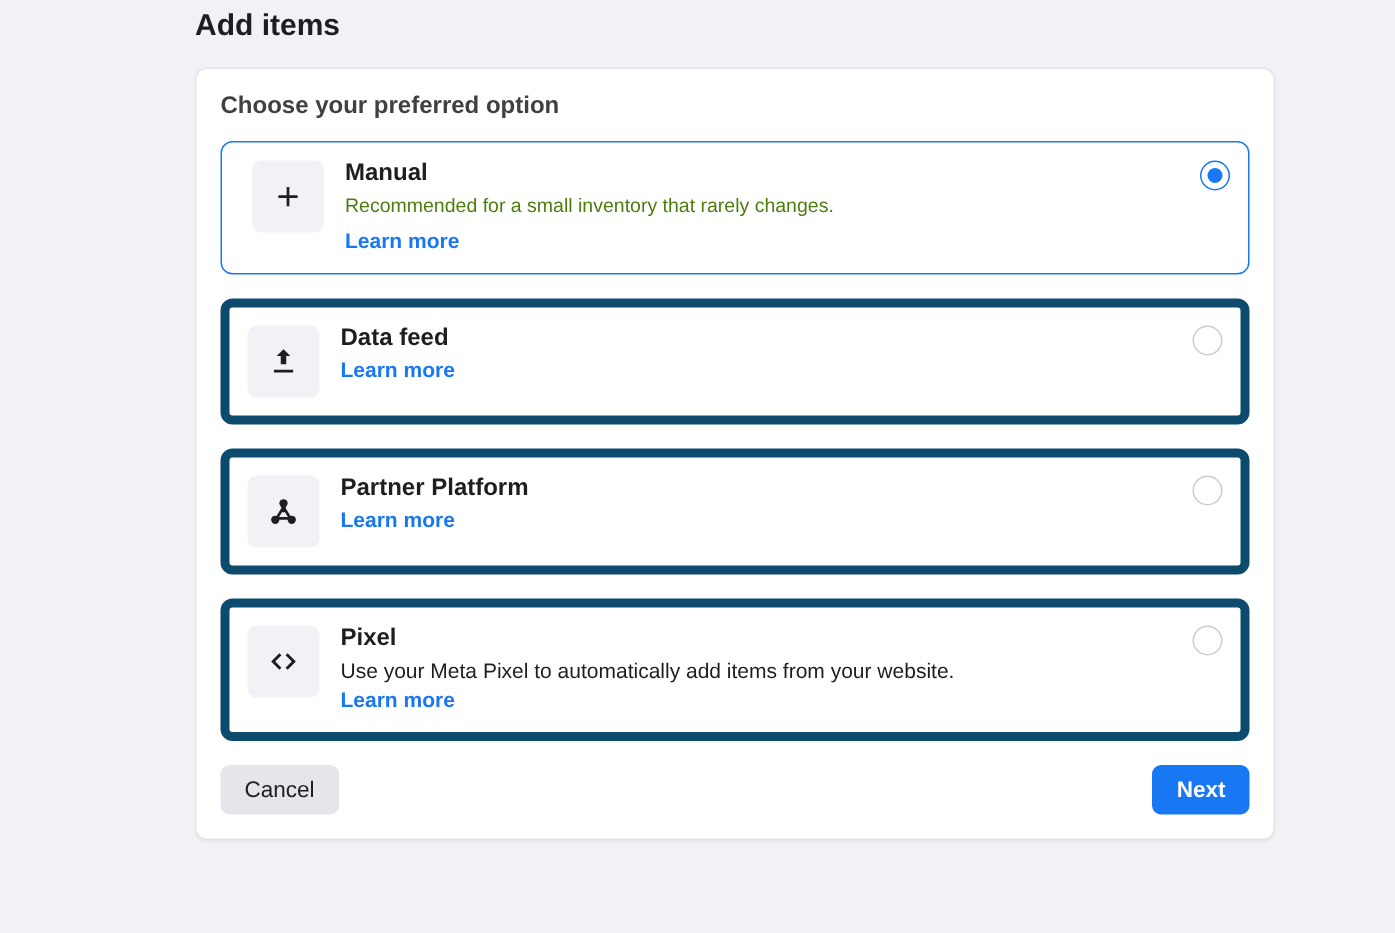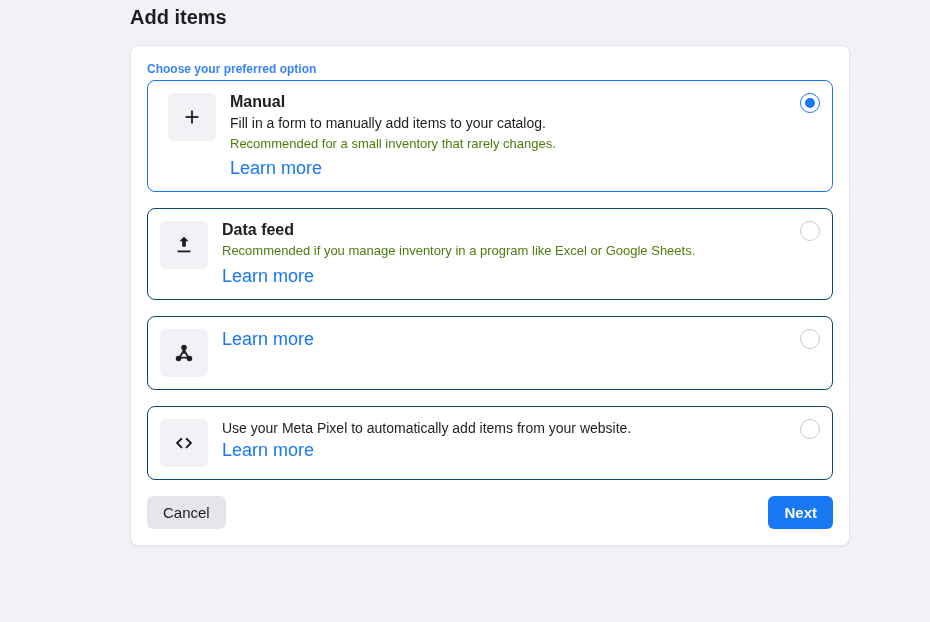--- a/index.html
+++ b/index.html
@@ -22,27 +22,27 @@
     }
     .card {
       background: #fff;
       border: 1px solid #e4e6eb;
       border-radius: 8px;
       margin: 0 80px 0 130px;
       padding: 16px 16px 16px 16px;
       box-shadow: 0 1px 2px rgba(0,0,0,0.05);
     }
     .card-title {
-      font-size: 12px;
+      font-size: 16px;
       font-weight: 600;
-      color: #3b82f6;
-      margin-bottom: 4px;
+      color: #404040;
+      margin-bottom: 14px;
     }
     .option {
-      border: 1px solid #0c4a6e;
+      border: 6px solid #0c4a6e;
       border-radius: 8px;
       padding: 12px;
       display: flex;
       align-items: flex-start;
       gap: 14px;
       margin-bottom: 16px;
       cursor: pointer;
       position: relative;
     }
     .option.selected {
@@ -80,24 +80,25 @@
       margin-bottom: 2px;
       line-height: 1.35;
     }
     .option-reco {
       font-size: 13px;
       color: #4d7c0f;
       margin-bottom: 6px;
       line-height: 1.35;
     }
     .option-link {
-      font-size: 18px;
+      font-size: 14px;
       color: #1877f2;
       text-decoration: none;
       cursor: pointer;
+      font-weight: bold;
     }
     .option-radio {
       position: absolute;
       top: 12px;
       right: 12px;
       width: 20px;
       height: 20px;
       border: 1.5px solid #c9ccd1;
       border-radius: 50%;
       background: #fff;
@@ -153,67 +154,67 @@
 
       <div class="option selected">
         <div class="option-icon">
           <svg viewBox="0 0 24 24">
               <path d="M11 5h2v14h-2z"></path>
               <path d="M5 11h14v2H5z"></path>
             </svg>
         </div>
         <div class="option-content">
           <div class="option-title">Manual</div>
-          <div class="option-desc">Fill in a form to manually add items to your catalog.</div>
           <div class="option-reco">Recommended for a small inventory that rarely changes.</div>
           <a class="option-link">Learn more</a>
         </div>
         <div class="option-radio"></div>
       </div>
 
       <div class="option">
         <div class="option-icon">
           <svg viewBox="0 0 24 24">
               <path d="M12 3l5 5h-3v6h-4V8H7l5-5z"></path>
               <path d="M5 18h14v2H5z"></path>
             </svg>
         </div>
         <div class="option-content">
           <div class="option-title">Data feed</div>
-          <div class="option-reco">Recommended if you manage inventory in a program like Excel or Google Sheets.</div>
           <a class="option-link">Learn more</a>
         </div>
         <div class="option-radio"></div>
       </div>
 
       <div class="option">
         <div class="option-icon">
           <svg viewBox="0 0 24 24">
               <circle cx="12" cy="6" r="3"></circle>
               <circle cx="6" cy="18" r="3"></circle>
               <circle cx="18" cy="18" r="3"></circle>
               <path d="M11 8.5h2v4h-2z" transform="rotate(-30 12 10.5)"></path>
               <path d="M11 8.5h2v4h-2z" transform="rotate(30 12 10.5)"></path>
               <path d="M12 9l-5 8h10z" fill="none" stroke="#1c1e21" stroke-width="2"></path>
             </svg>
         </div>
         <div class="option-content">
+          <div class="option-title">Partner Platform</div>
           <a class="option-link">Learn more</a>
         </div>
         <div class="option-radio"></div>
       </div>
 
       <div class="option">
         <div class="option-icon">
           <svg viewBox="0 0 24 24">
               <path d="M9 6l-6 6 6 6 1.5-1.5L6 12l4.5-4.5z"></path>
               <path d="M15 6l6 6-6 6-1.5-1.5L18 12l-4.5-4.5z"></path>
             </svg>
         </div>
         <div class="option-content">
+          <div class="option-title">Pixel</div>
           <div class="option-desc">Use your Meta Pixel to automatically add items from your website.</div>
           <a class="option-link">Learn more</a>
         </div>
         <div class="option-radio"></div>
       </div>
 
     </div>
 
     <div class="footer">
       <button class="btn btn-secondary">Cancel</button>

